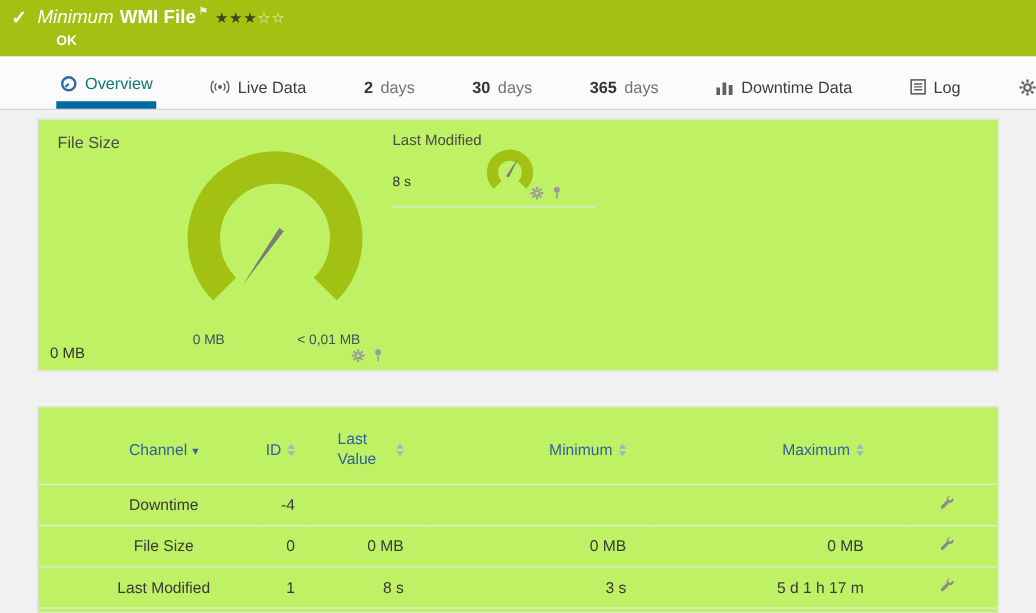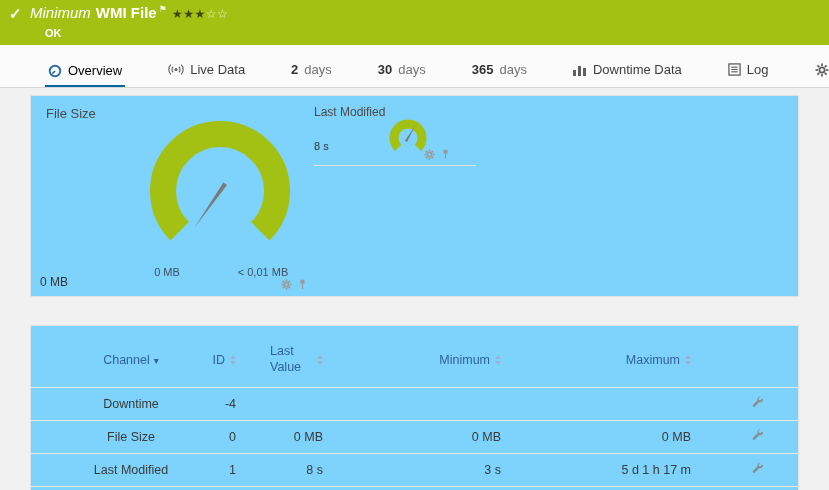--- a/index.html
+++ b/index.html
@@ -20,28 +20,28 @@
   .stars { position: absolute; left: 172px; top: 7px; font-size: 12px; letter-spacing: .5px; }
   .stars-filled { color: #3f4214; }
   .stars-empty { color: #edf3cd; }
   .status { position: absolute; left: 45px; top: 27px; font-size: 11px; font-weight: 700; }
 
   
   .tabbar { height: 43px; background: #fbfbfb; border-bottom: 1px solid #d6d6d6;
             display: flex; align-items: flex-end; padding-left: 45px; }
   .tab { display: flex; align-items: center; gap: 6px; padding: 0 3px 10px;
          margin-right: 40px; font-size: 13px; color: #3d3d3d; cursor: pointer; white-space: nowrap; }
-  .tab.active { color: #000000; border-bottom: 2px solid #0369a1; padding-bottom: 7px; }
+  .tab.active { color: #0f766e; border-bottom: 6px solid #0369a1; padding-bottom: 7px; }
   .tab .num { font-weight: 700; color: #333; }
   .tab .unit { color: #737373; }
   .ticon { display: flex; align-items: center; }
 
   
   .content { padding: 7px 30px 0; }
-  .panel { background: #7dd3fc; border: 1px solid #e2e2e2; }
+  .panel { background: #bef264; border: 1px solid #e2e2e2; }
 
   .gauge-panel { height: 202px; position: relative; }
   .fs-title { position: absolute; left: 15px; top: 10px; font-size: 13px; color: #4a4a4a; }
   .big-gauge { position: absolute; left: 109px; top: 15px; }
   .gauge-arc { fill: none; stroke: #a3c113; }
   .needle { fill: #7a7a7a; }
   .scale-min { position: absolute; left: 136px; top: 170px; transform: translateX(-50%); font-size: 11px; color: #42505c; }
   .scale-max { position: absolute; left: 232px; top: 170px; transform: translateX(-50%); font-size: 11px; color: #42505c; }
   .fs-value { position: absolute; left: 9px; top: 179px; font-size: 12px; color: #333; }
   .gauge-icons { position: absolute; display: flex; gap: 6px; align-items: center; }

